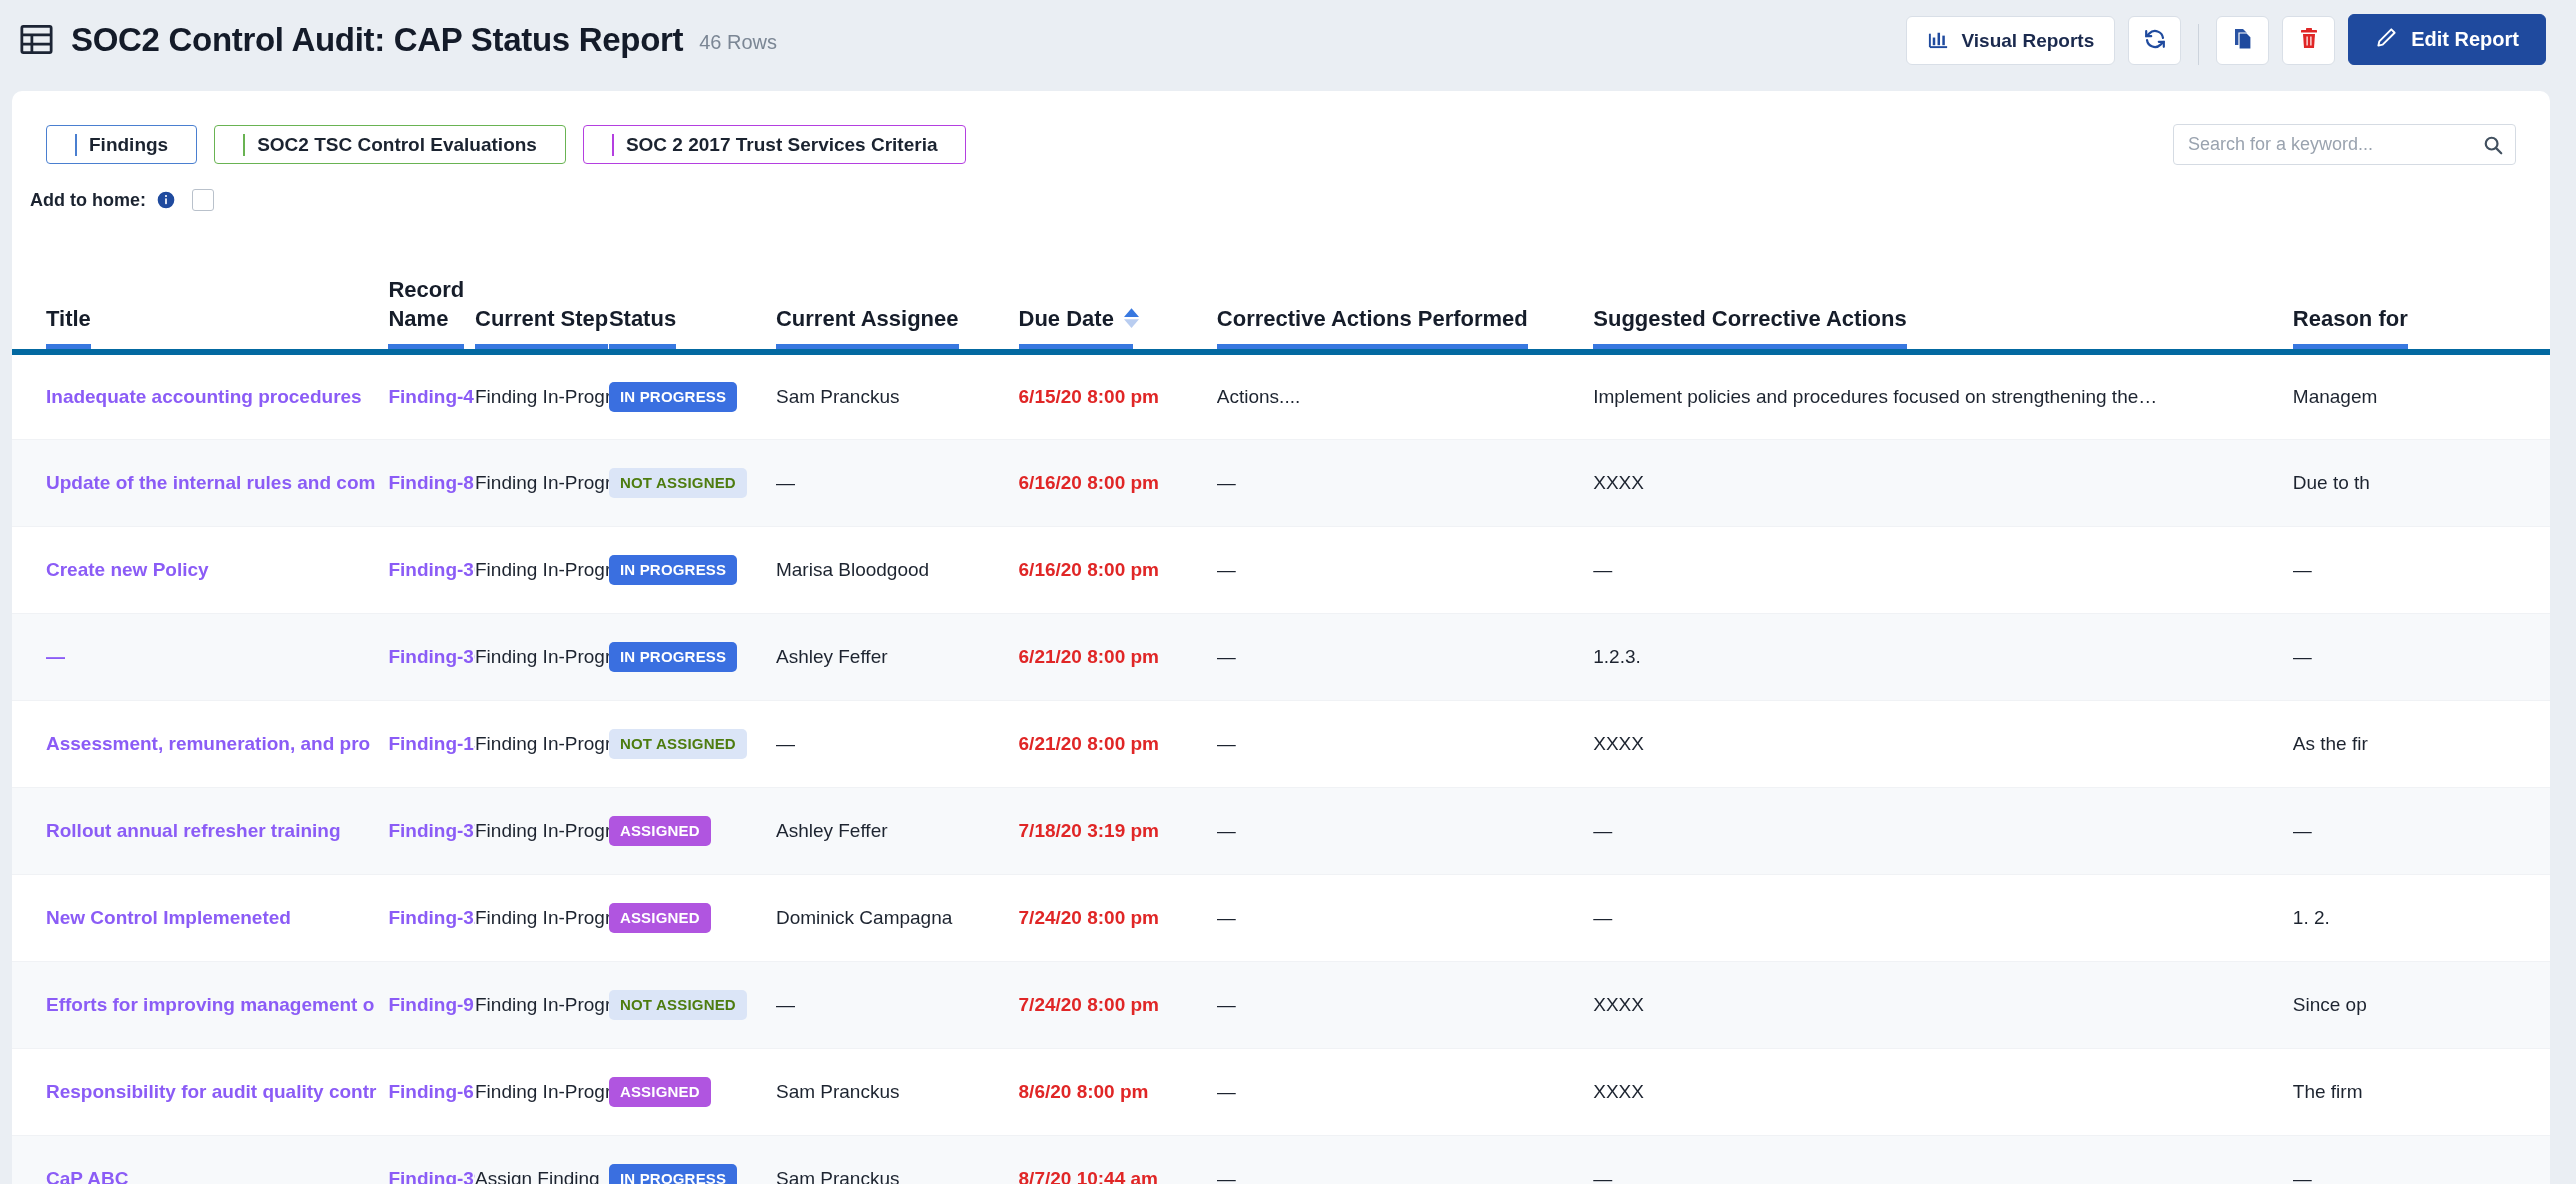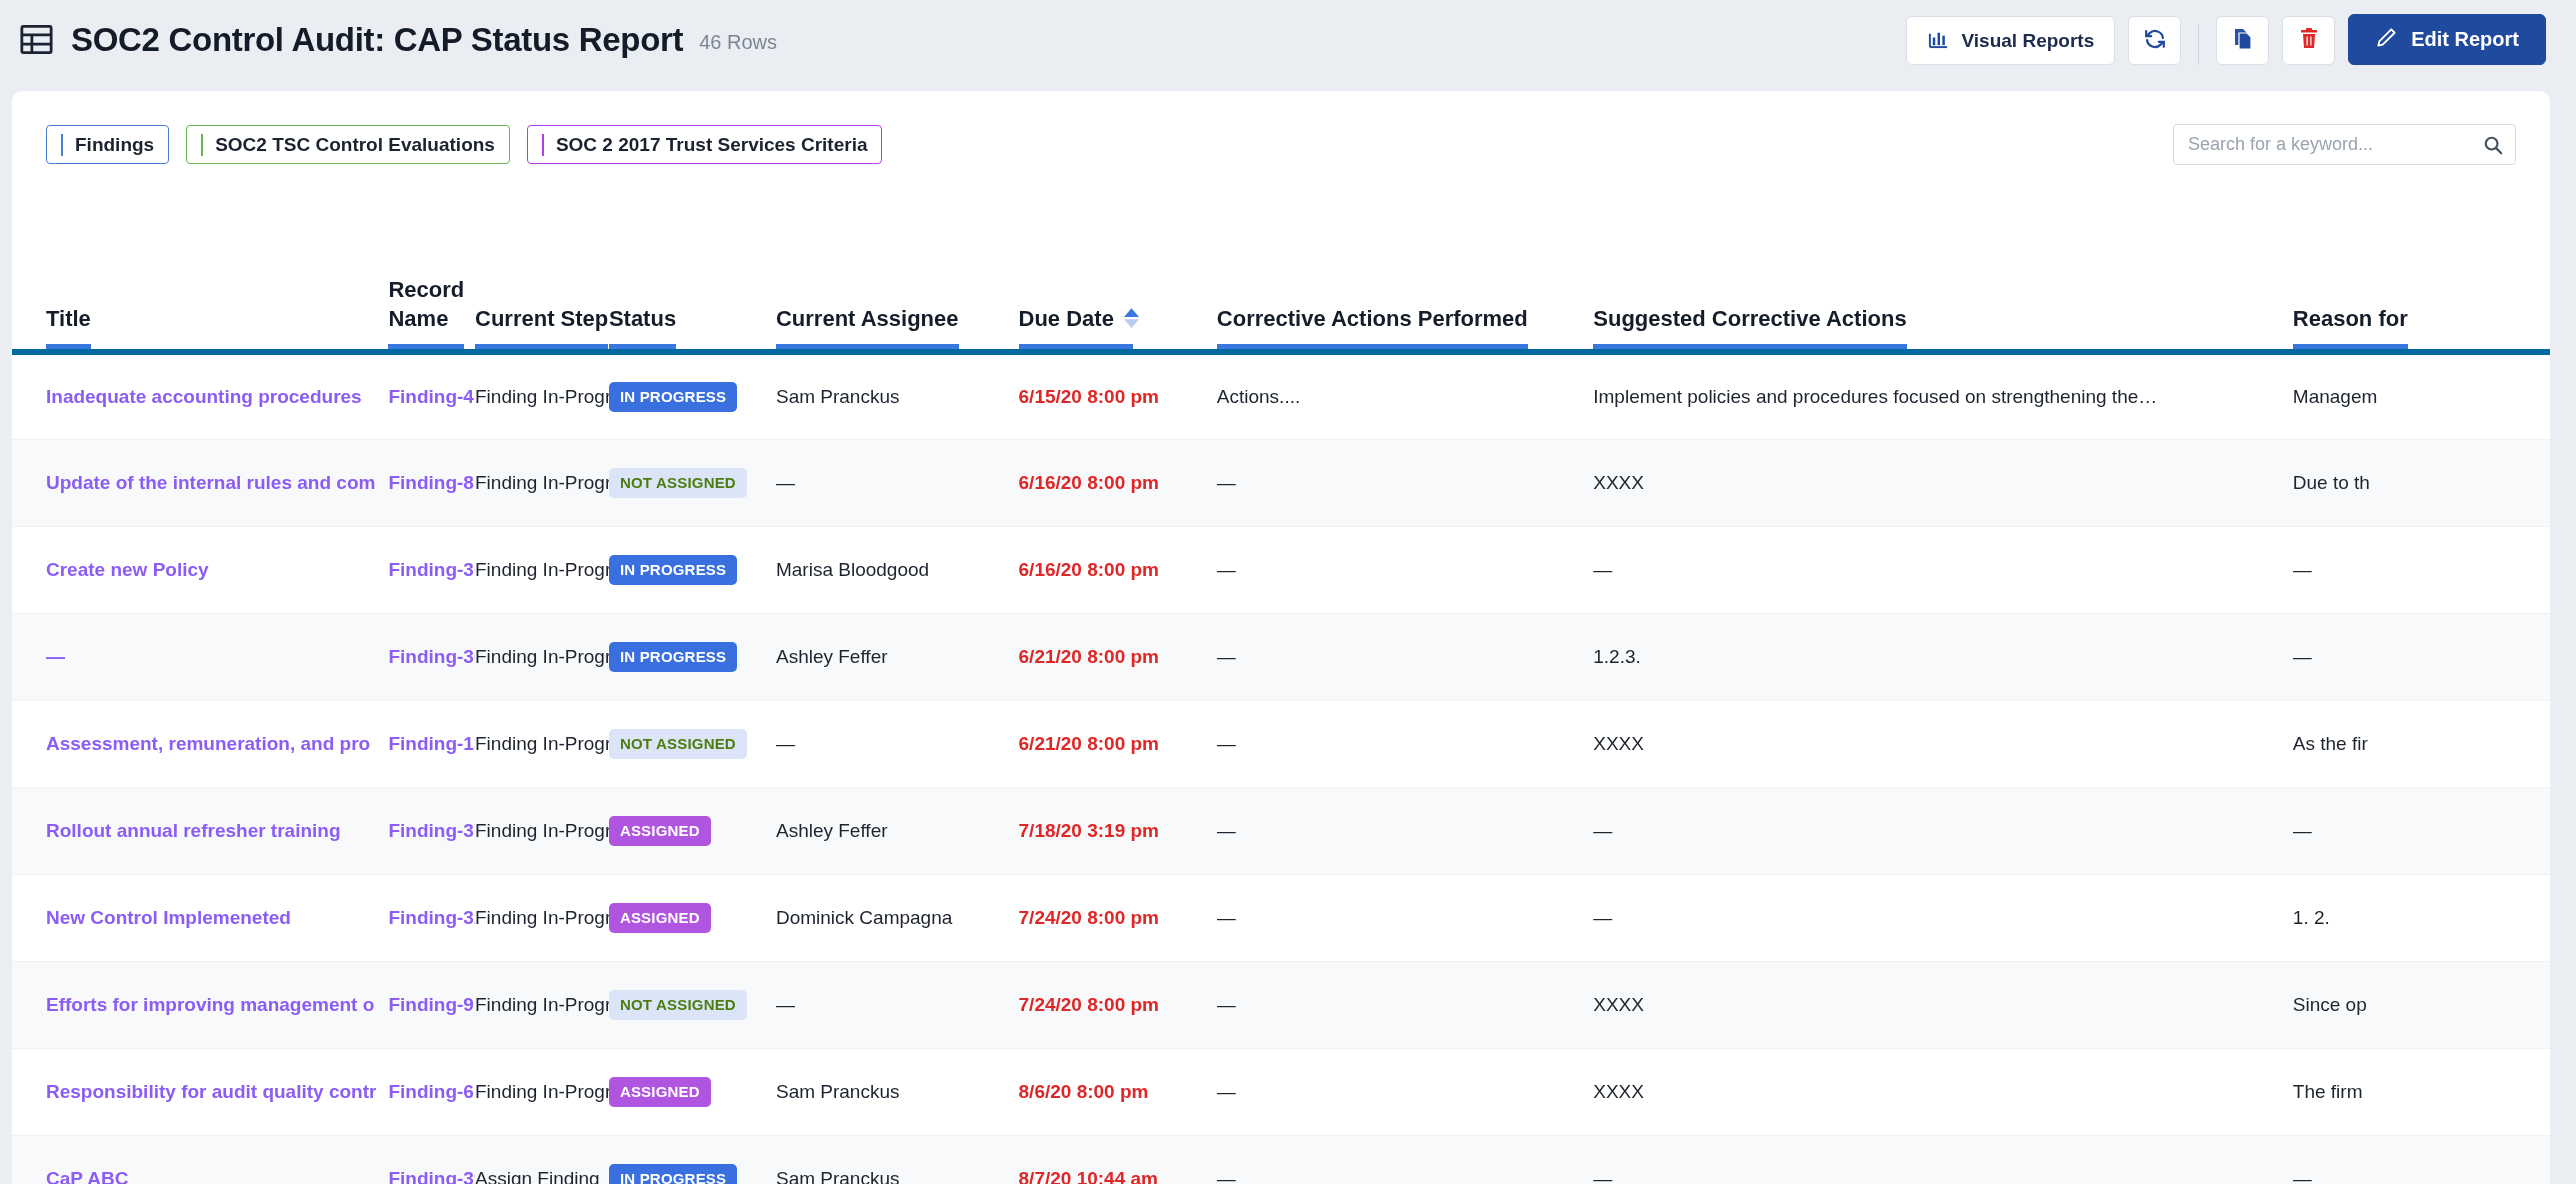--- a/index.html
+++ b/index.html
@@ -104,21 +104,21 @@
     align-items: center;
     padding: 33px 34px 0 34px;
   }
   .tabs { display: flex; gap: 17px; flex: 1; }
   .tab {
     border: 1px solid #4a7fd0;
     border-radius: 4px;
     height: 39px;
     display: flex;
     align-items: center;
-    padding: 0 14px;
+    padding: 0 28px;
     background: #fff;
     cursor: pointer;
     position: relative;
   }
   .tab .bar { width: 2px; height: 22px; background: #4a7fd0; margin-right: 12px; flex: 0 0 auto; }
   .tab .tlabel { font-size: 19px; font-weight: bold; color: #1b2330; white-space: nowrap; }
   .tab.green { border-color: #69b352; }
   .tab.green .bar { background: #69b352; }
   .tab.purple { border-color: #b43fe0; }
   .tab.purple .bar { background: #b43fe0; }
@@ -324,20 +324,31 @@
       <input class="search-input" type="text" placeholder="Search for a keyword..." style="">
       <span class="search-ico">
         <svg viewBox="0 0 24 24" width="22" height="22" fill="none" stroke="currentColor" stroke-width="2.4" stroke-linecap="round">
           <circle cx="10.5" cy="10.5" r="6.4"></circle>
           <line x1="15.4" y1="15.4" x2="21" y2="21"></line>
         </svg>
       </span>
     </div>
   </div>
 
+  <div class="addhome-row">
+    <span class="addhome-label">Add to home:</span>
+    <span class="info-ico">
+      <svg viewBox="0 0 24 24" width="20" height="20" fill="#1f4a9e">
+        <circle cx="12" cy="12" r="10"></circle>
+        <rect x="11" y="10" width="2" height="7" fill="#ffffff" rx="0.8"></rect>
+        <circle cx="12" cy="7.2" r="1.3" fill="#ffffff"></circle>
+      </svg>
+    </span>
+    <span class="home-check"></span>
+  </div>
 
   <div class="table-scroll">
     <table class="rep">
       <thead>
         <tr>
           <th class="c-title">
             <span class="th-inner">
               <span class="th-text">Title</span>
               <span class="th-underline"></span>
             </span>

